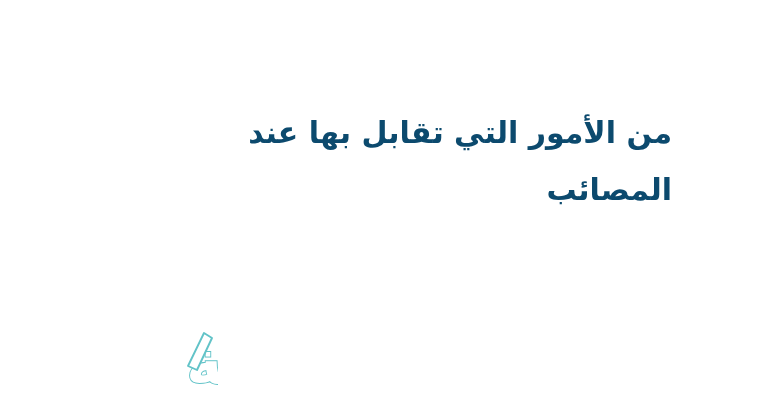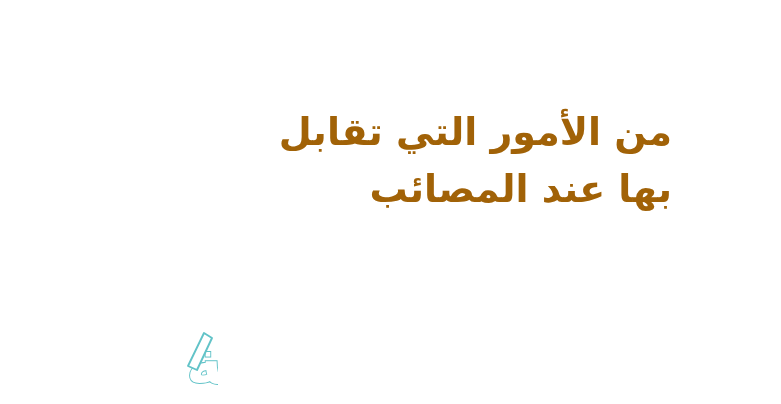--- a/index.html
+++ b/index.html
@@ -31,23 +31,23 @@
     right: 109px;
     width: 460px;
     text-align: right;
     direction: rtl;
   }
 
   #headline {
     margin: 0;
     font-family: "DejaVu Sans", "Liberation Sans", sans-serif;
     font-weight: 700;
-    font-size: 38px;
+    font-size: 30px;
     line-height: 57px;
-    color: #a16207;
+    color: #0c4a6e;
     letter-spacing: 0px;
     direction: rtl;
     unicode-bidi: isolate;
     white-space: normal;
   }
 
   
   #logo {
     position: absolute;
     left: 8px;

